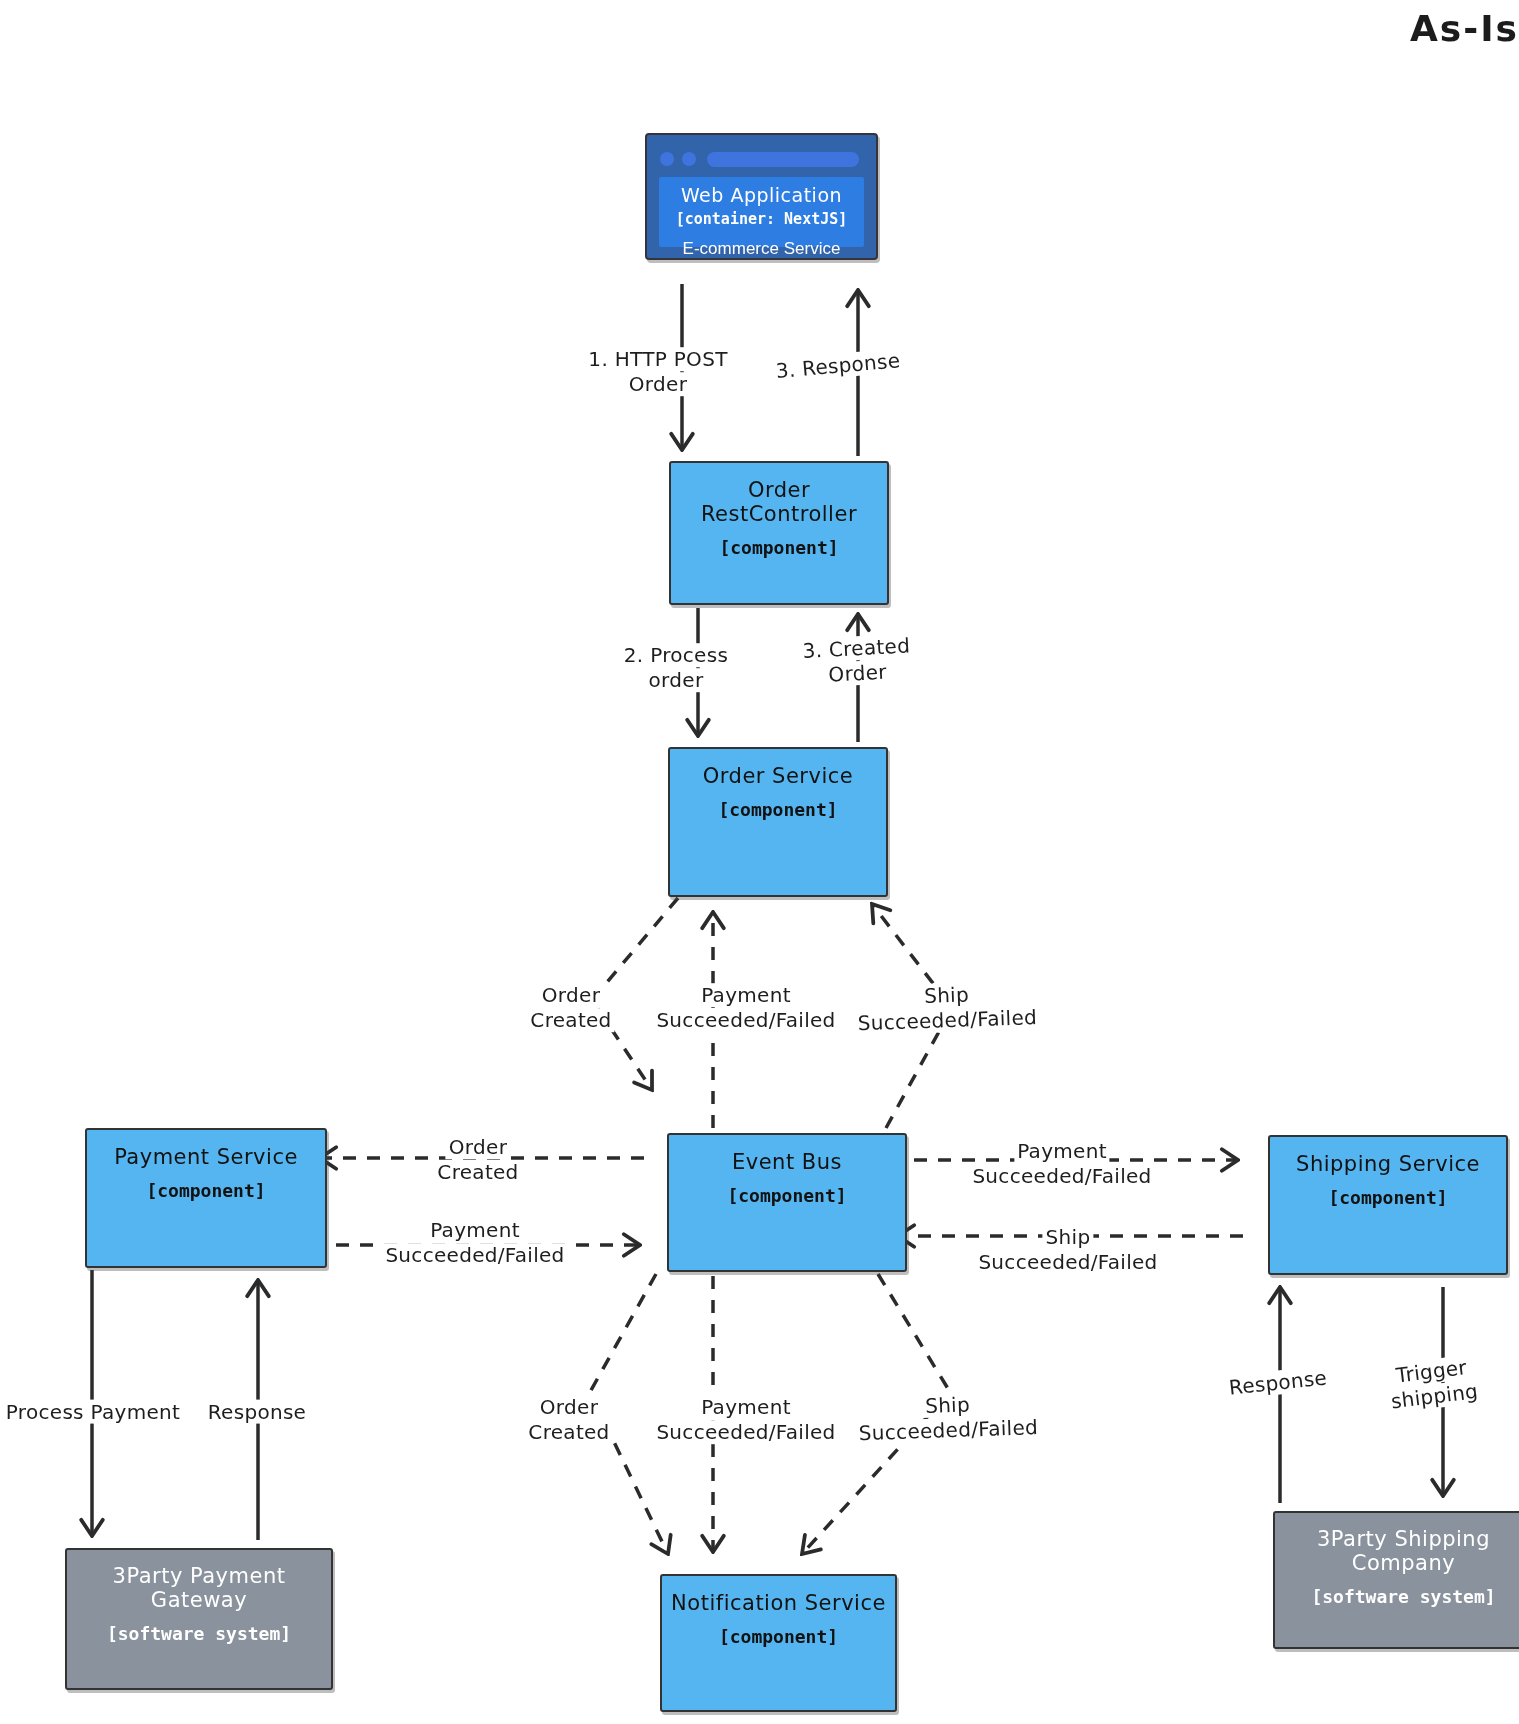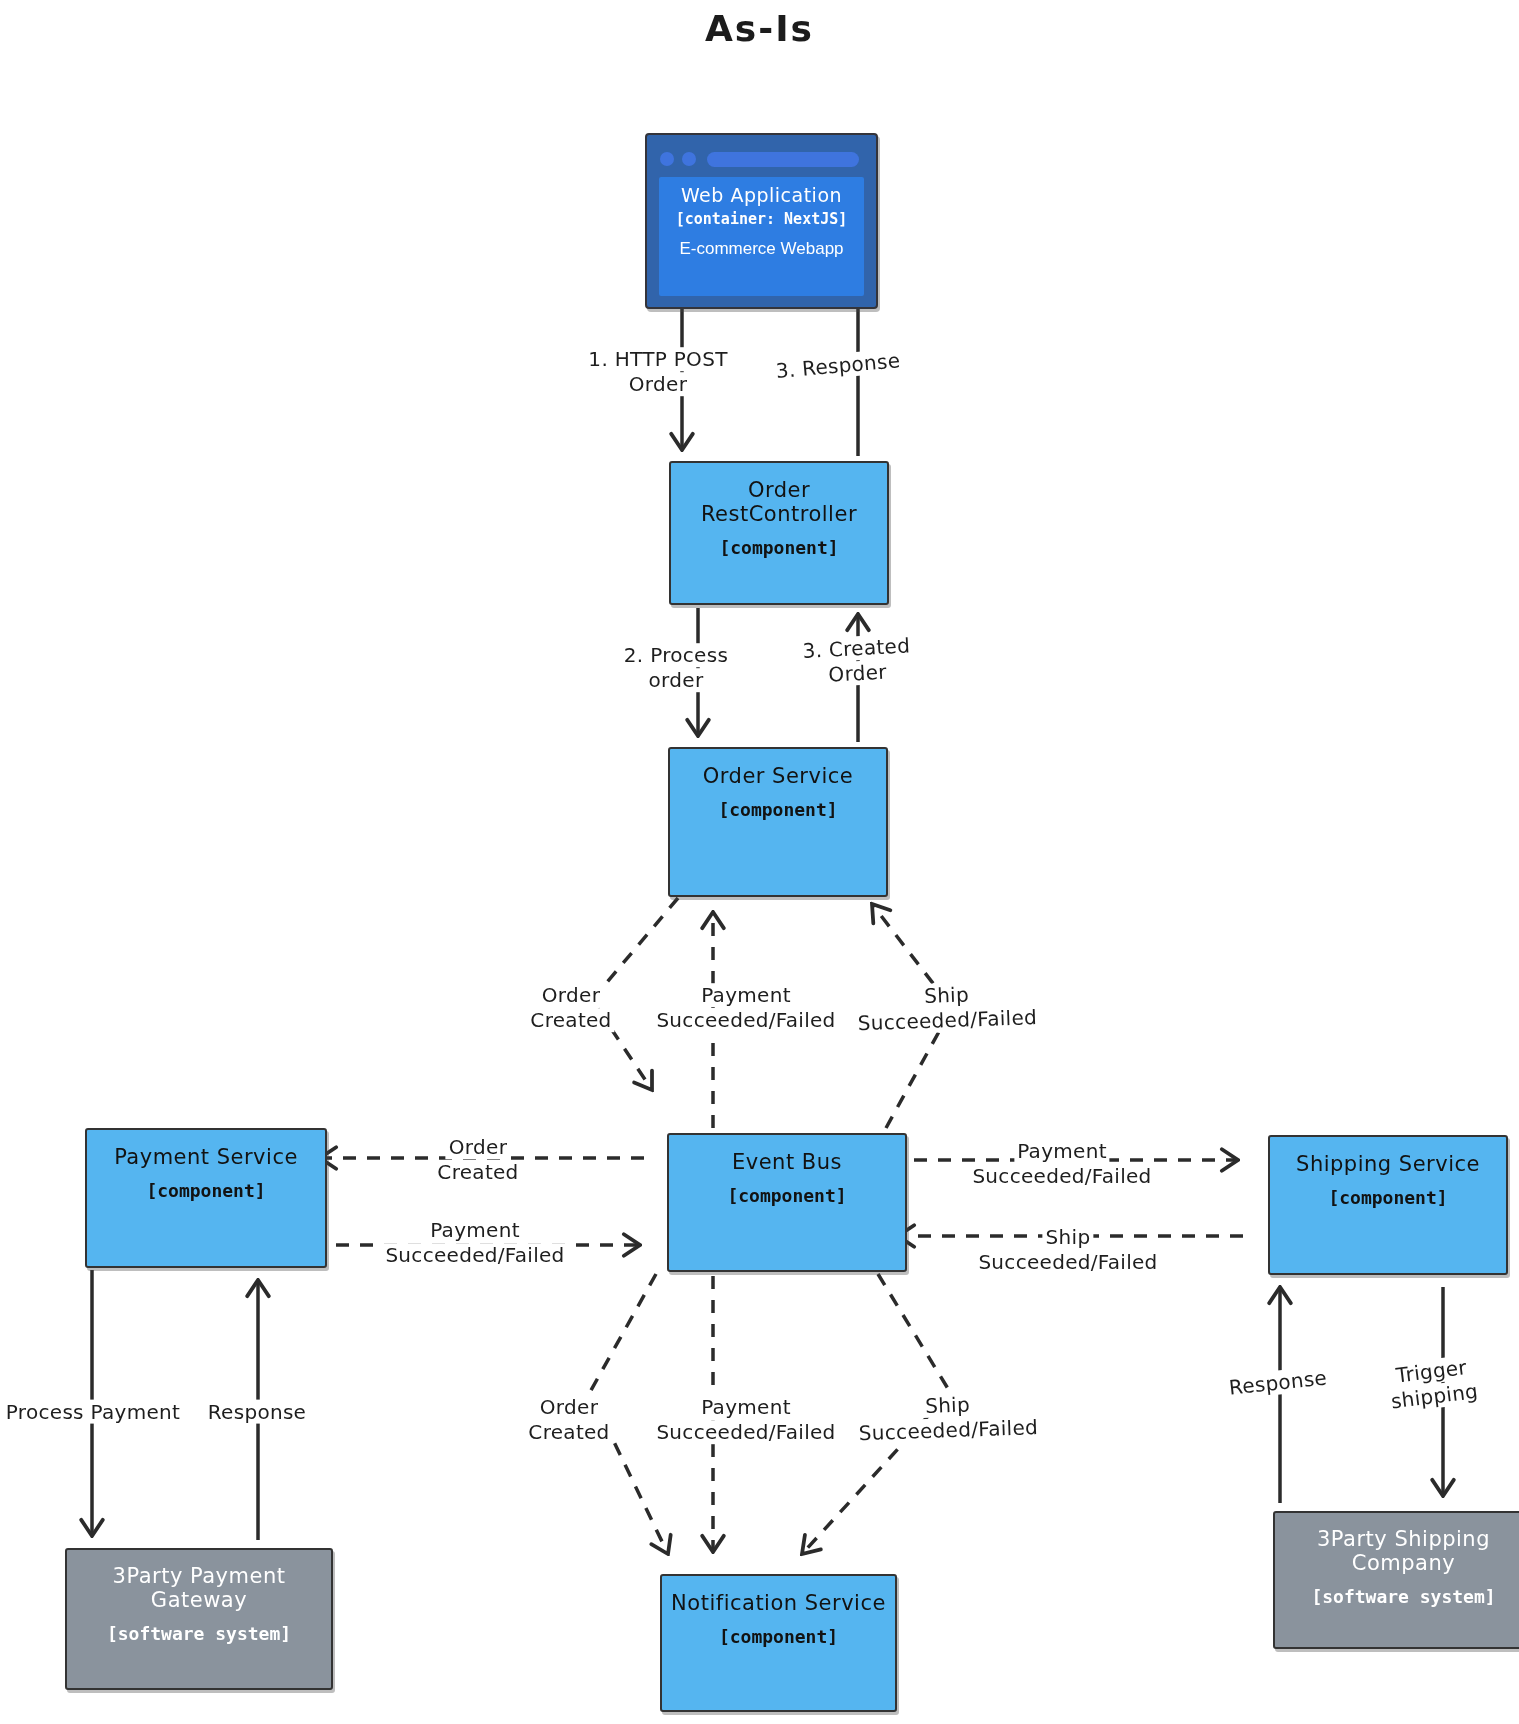--- a/index.html
+++ b/index.html
@@ -2,36 +2,36 @@
 <html style="--node-blue: #55b5f0; --node-gray: #8a939d; --browser-frame: #3164ab; --browser-accent: #3f74de; --browser-panel: #2e7de2; --edge: #2b2b2b;"><head>
 <meta charset="utf-8">
 <style>
   :root{
     --node-blue:#55b5f0; --node-gray:#8a939d; --browser-frame:#3164ab;
     --browser-accent:#3f74de; --browser-panel:#2e7de2; --edge:#2b2b2b;
   }
   html,body{margin:0;padding:0;background:#fff;}
   .canvas{position:relative;width:1519px;height:1724px;background:#fff;overflow:hidden;
           font-family:"DejaVu Sans",sans-serif;}
-  .dtitle{position:absolute;top:8px;left:0;width:100%;text-align:center;
+  .dtitle{position:absolute;top:8px;left:0;width:100%;text-align:right;
           font:700 36px "DejaVu Sans",sans-serif;letter-spacing:2px;color:#1c1c1c;}
   .edges{position:absolute;left:0;top:0;}
   .edges path{fill:none;stroke:var(--edge);stroke-width:3.5;}
   .edges path.dash{stroke-dasharray:13 11;}
   
   .node{position:absolute;border:2px solid #333;border-radius:3px;text-align:center;
         box-shadow:2px 3px 0 rgba(70,70,70,.35);box-sizing:border-box;margin-left:20px;}
   .node.blue{background:var(--node-blue);}
   .node.gray{background:var(--node-gray);}
   .node-title{margin-top:15px;font-size:21px;color:#121212;letter-spacing:.5px;}
   .node-meta{margin-top:11px;font:700 18px "DejaVu Sans Mono",monospace;color:#121212;}
   .gray .node-title,.gray .node-meta{color:#fff;}
   .gray .node-title{margin-top:14px;}
   
-  .browser{position:absolute;left:645px;top:133px;width:233px;height:176px;
+  .browser{position:absolute;left:645px;top:133px;width:233px;height:127px;
            background:var(--browser-frame);border:2px solid #34343a;border-radius:4px;
            box-shadow:2px 3px 0 rgba(70,70,70,.35);box-sizing:border-box;}
   .b-dot{position:absolute;width:14px;height:14px;border-radius:50%;background:var(--browser-accent);top:17px;}
   .b-bar{position:absolute;left:60px;top:17px;width:152px;height:15px;border-radius:8px;background:var(--browser-accent);}
   .b-panel{position:absolute;left:12px;right:12px;top:42px;bottom:11px;background:var(--browser-panel);
            border-radius:2px;text-align:center;color:#fff;}
   .b-title{margin-top:7px;font-size:19px;letter-spacing:.5px;}
   .b-meta{margin-top:4px;font:700 15px "DejaVu Sans Mono",monospace;text-align:center;}
   .b-desc{margin-top:11px;font:17px "Liberation Sans",sans-serif;}
   
@@ -83,21 +83,21 @@
     <path class="dash" d="M 878 1274 L 950 1392 L 802 1554" marker-end="url(#arrow)"></path>
   </svg>
 
   <div class="browser">
     <div class="b-dot" style="left:13px"></div>
     <div class="b-dot" style="left:35px"></div>
     <div class="b-bar"></div>
     <div class="b-panel">
       <div class="b-title">Web Application</div>
       <div class="b-meta">[container: NextJS]</div>
-      <div class="b-desc">E-commerce Webapp</div>
+      <div class="b-desc">E-commerce Service</div>
     </div>
   </div>
 
   <div class="node blue" style="left:649px;top:461px;width:220px;height:144px">
     <div class="node-title">Order RestController</div>
     <div class="node-meta">[component]</div>
   </div>
 
   <div class="node blue" style="left:648px;top:747px;width:220px;height:150px">
     <div class="node-title">Order Service</div>

